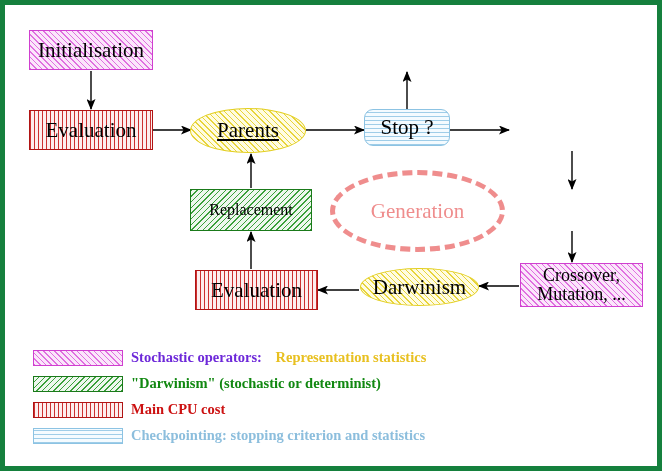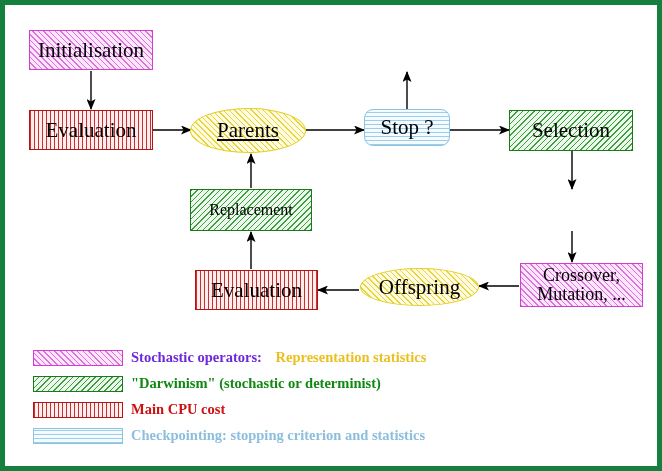--- a/index.html
+++ b/index.html
@@ -139,42 +139,42 @@
 
   <div class="node fill-yellow ellipse" style="left:185px;top:103px;width:116px;height:45px;font-size:21px;text-decoration:underline;">
     <span>Parents</span>
   </div>
 
 
   <div class="node fill-blue rounded" style="left:359px;top:104px;width:86px;height:37px;font-size:21px;">
     <span>Stop ?</span>
   </div>
 
-  <div class="node fill-green" style="left:504px;top:105px;width:124px;height:41px;font-size:21px;">
-    <span>Selection</span>
-  </div>
 
 
   <div class="node fill-magenta" style="left:515px;top:258px;width:123px;height:44px;font-size:18px;flex-direction:column;">
     <span>Crossover,</span>
     <span>Mutation, ...</span>
   </div>
 
   <div class="node fill-yellow ellipse" style="left:355px;top:263px;width:119px;height:38px;font-size:21px;">
-    <span>Offspring</span>
+    <span>Darwinism</span>
   </div>
 
   <div class="node fill-red" style="left:190px;top:265px;width:123px;height:40px;font-size:21px;">
     <span>Evaluation</span>
   </div>
 
   <div class="node fill-green" style="left:185px;top:184px;width:122px;height:42px;font-size:16px;">
     <span>Replacement</span>
   </div>
 
+  <div class="gen-ellipse" style="left:325px;top:165px;width:175px;height:82px;font-size:21px;">
+    <span>Generation</span>
+  </div>
 
   <div>
 
     <div class="legend-swatch fill-magenta" style="left:28px;top:345px;"></div>
     <div class="legend-text" style="top:344px;">
       <span class="c-magenta">Stochastic operators:</span>
       <span class="c-gold" style="padding-left:10px;">Representation statistics</span>
     </div>
 
     <div class="legend-swatch fill-green" style="left:28px;top:371px;"></div>

